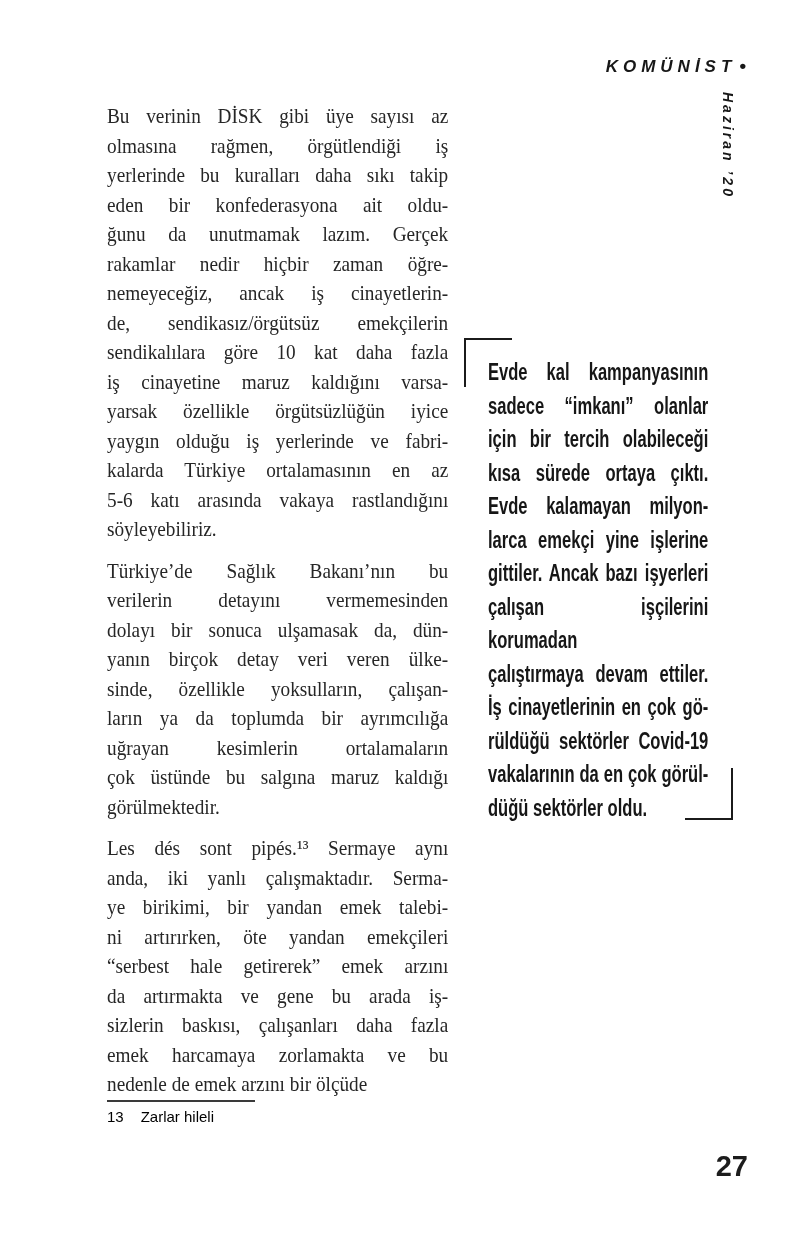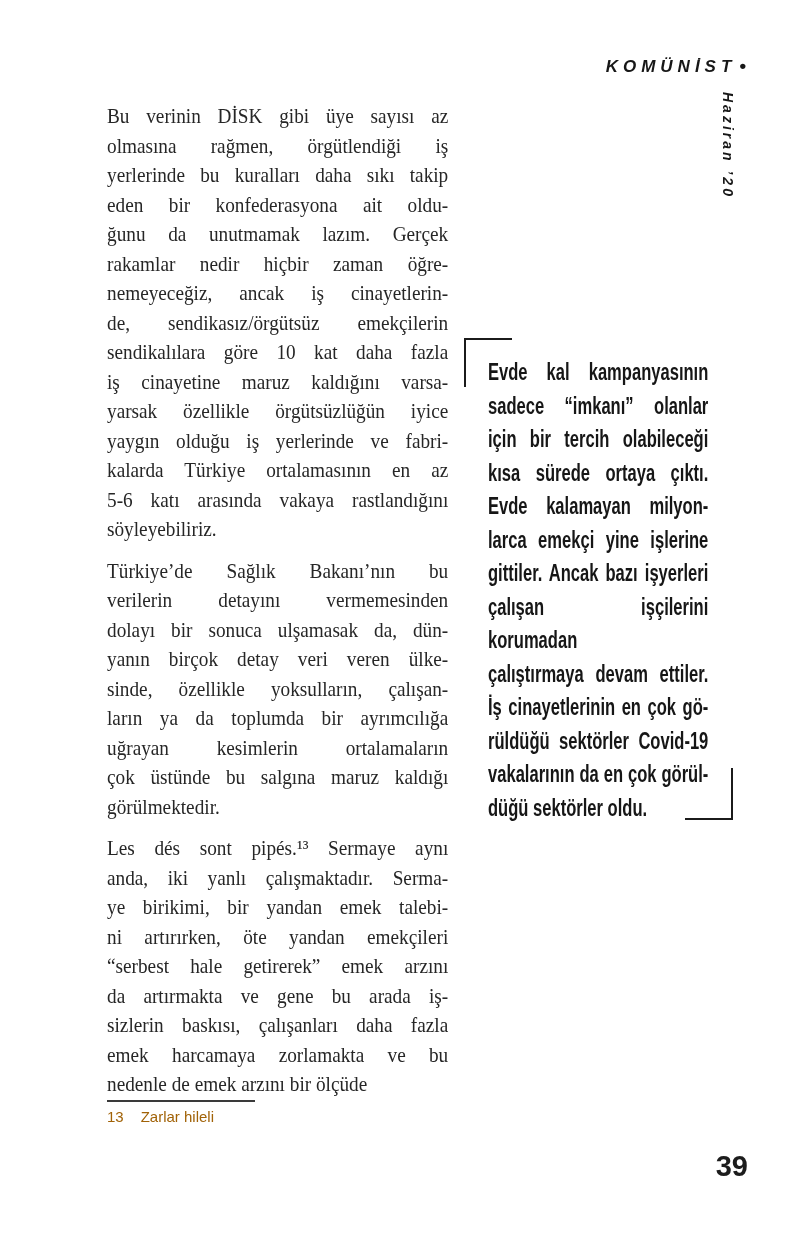--- a/index.html
+++ b/index.html
@@ -104,21 +104,21 @@
     top: 1100px;
     width: 148px;
     border-top: 2px solid #3a3a3a;
   }
   .footnote {
     position: absolute;
     left: 107px;
     top: 1108px;
     font-family: "Liberation Sans", sans-serif;
     font-size: 15px;
-    color: #a16207;
+    color: #000000;
     white-space: nowrap;
   }
   .footnote .fn-num { margin-right: 17px; }
 
   
   .page-number {
     position: absolute;
     right: 50px;
     top: 1150px;
     font-family: "Liberation Sans", sans-serif;
@@ -197,15 +197,15 @@
       <div class="tline">vakalarının da en çok görül-</div>
       <div class="tline tlast">düğü sektörler oldu.</div>
     </div>
   <div class="bracket-br"></div>
 
   <div class="footnote-rule"></div>
   <div class="footnote">
     <span class="fn-num">13</span><span>Zarlar hileli</span>
   </div>
 
-  <div class="page-number">39</div>
+  <div class="page-number">27</div>
 
 </div>
 
 </body></html>

